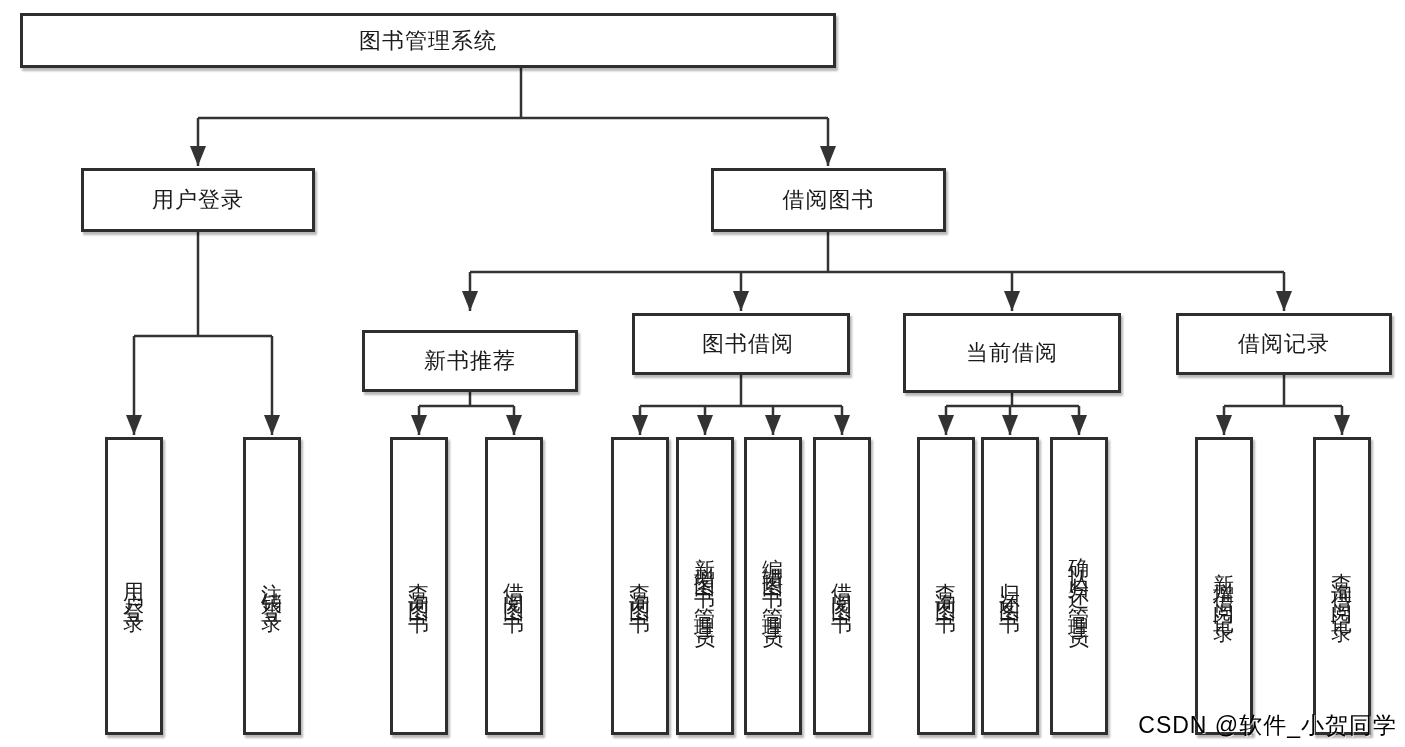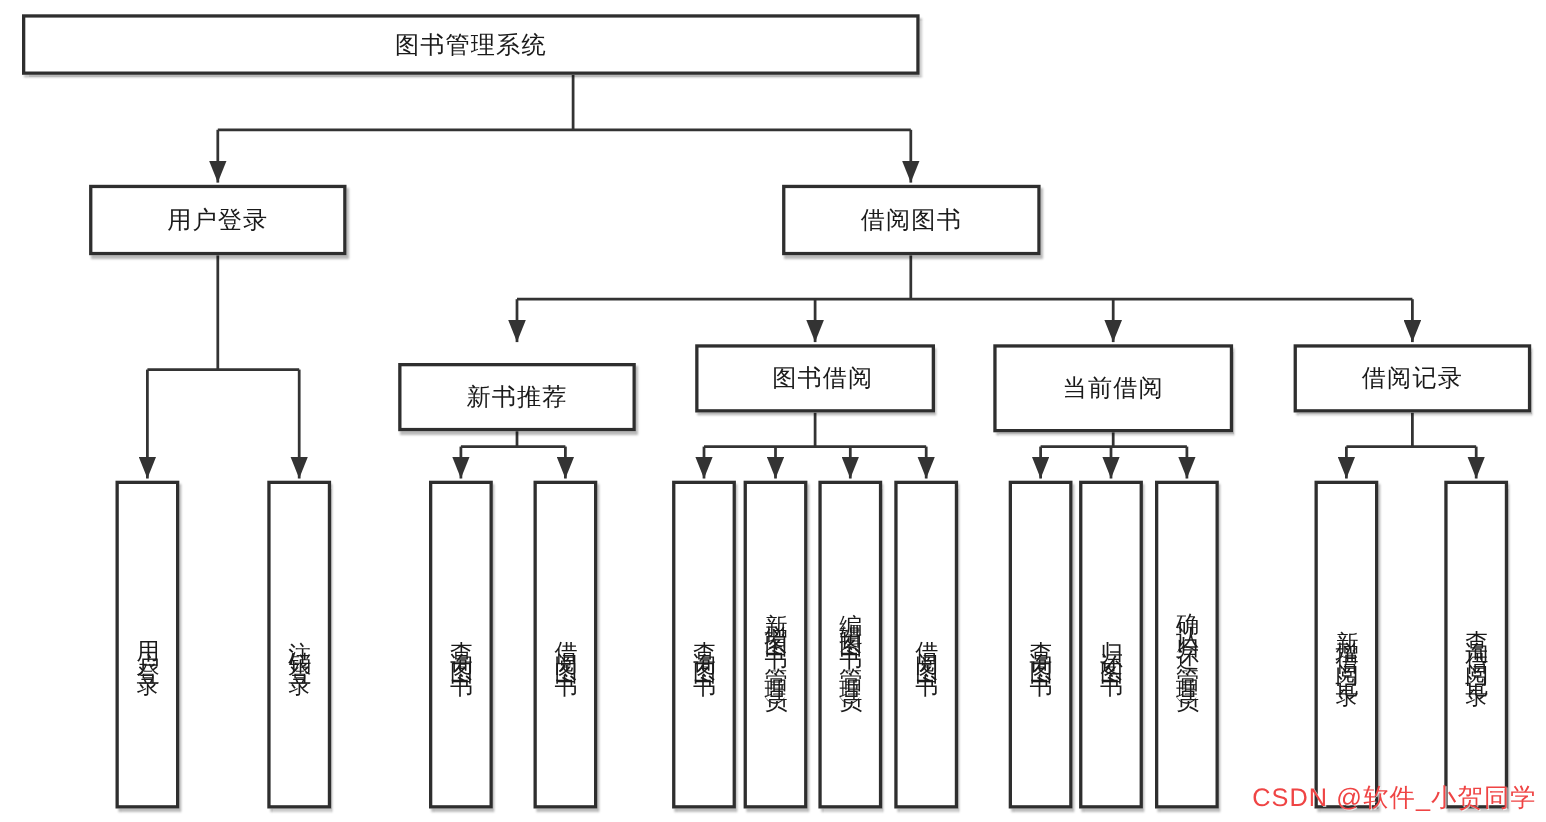--- a/index.html
+++ b/index.html
@@ -76,21 +76,21 @@
   .l-g4c3 { left: 1050px; }
   .l-g5c1 { left: 1195px; }
   .l-g5c2 { left: 1313px; }
 
   .watermark {
     position: absolute;
     right: 8px;
     bottom: 6px;
     z-index: 5;
     font-size: 23px;
-    color: #ef4444;
+    color: #000000;
     letter-spacing: 1px;
     text-shadow: 1px 1px 0 rgba(255,255,255,0.7);
     white-space: nowrap;
     margin-left: 28px;
   }
 </style>
 </head>
 <body>
 
 <div class="stage">

